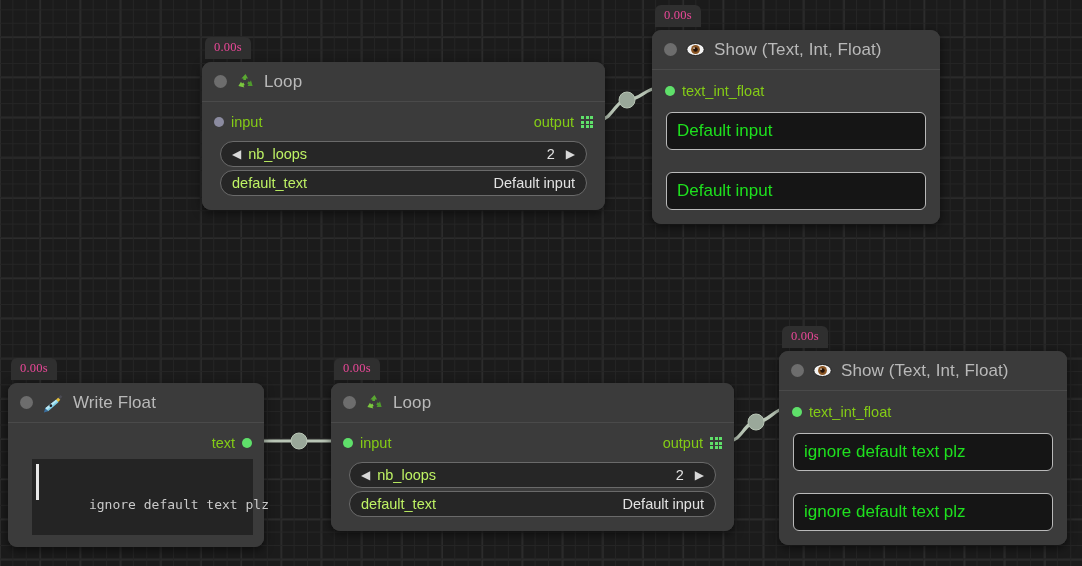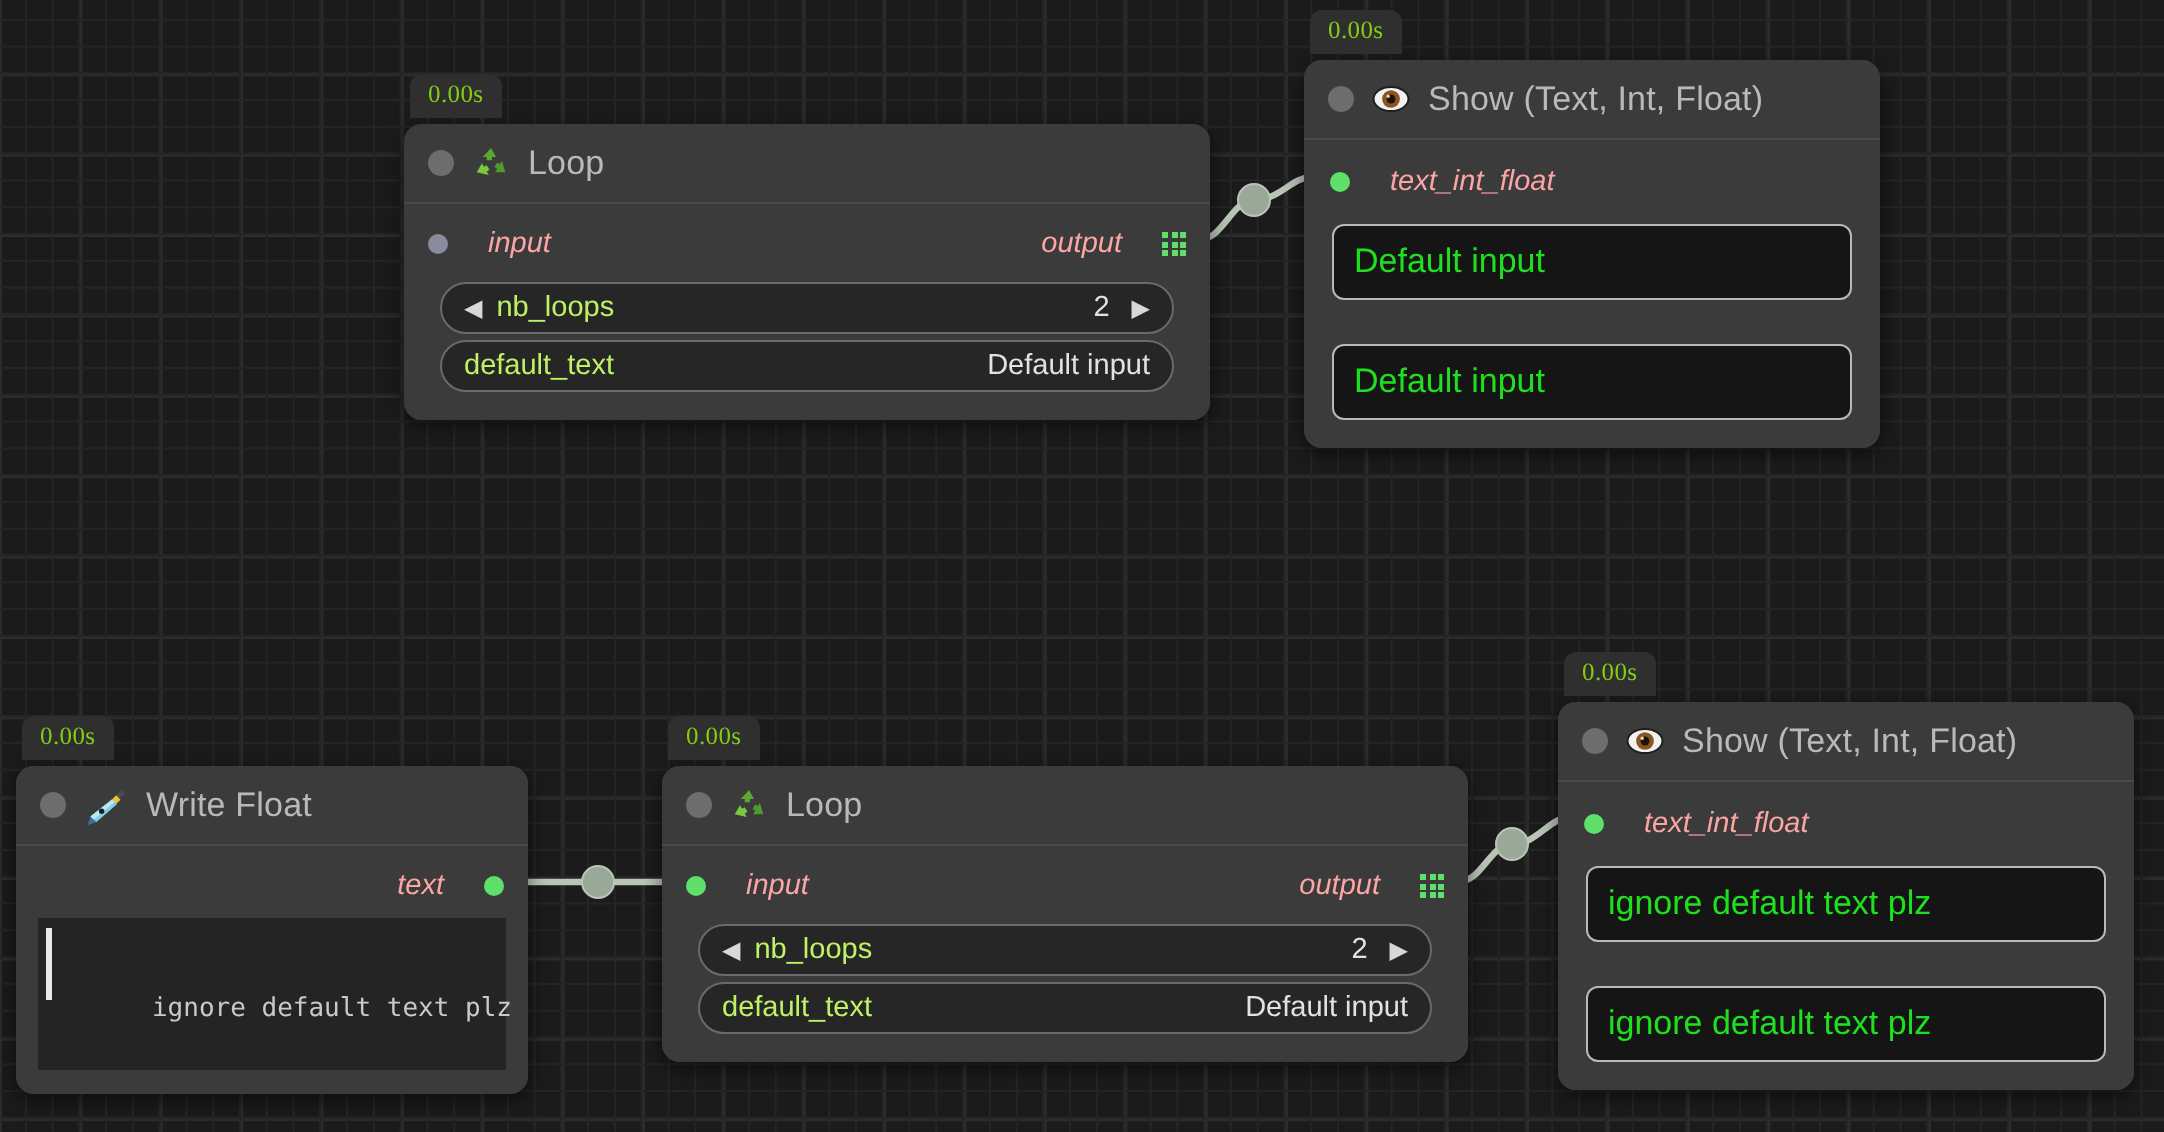--- a/index.html
+++ b/index.html
@@ -70,21 +70,21 @@
     background: #6d6d6d;
     flex: none;
   }
 
   
   .time-badge {
     position: absolute;
     top: -25px;
     left: 3px;
     background: #2f2f2f;
-    color: #84cc16;
+    color: #ec4899;
     font-size: 12.5px;
     padding: 3px 9px 4px 9px;
     border-radius: 6px 6px 0 0;
     font-family: "Liberation Serif", serif;
     letter-spacing: .2px;
   }
 
   
   .icon { flex: none; display: inline-flex; align-items: center; justify-content: center; }
   .icon svg { display: block; }
@@ -93,24 +93,23 @@
   .ports-row {
     display: flex;
     align-items: center;
     justify-content: space-between;
     padding: 2px 1px 6px 1px;
     min-height: 20px;
   }
   .port {
     display: flex;
     align-items: center;
-    gap: 20px;
-    color: #fca5a5;
+    gap: 7px;
+    color: #84cc16;
     font-size: 14.5px;
-    font-style: italic;
   }
   .port-dot {
     width: 10px; height: 10px;
     border-radius: 50%;
     flex: none;
   }
   .port-dot.green { background: #5fe06a; }
   .port-dot.gray  { background: #8b8ba0; }
   .port-grid {
     display: grid;
@@ -283,21 +282,21 @@
         <path d="M20.5 2.2 L22.3 4.0 L18.6 7.7 L16.8 5.9 Z" fill="#4a4a52"></path>
         <path d="M17.6 5.1 L20.0 7.5 L16.9 10.6 L14.5 8.2 Z" fill="#e8c23a"></path>
         <path d="M15.3 7.4 L18.0 10.1 L6.6 20.0 L3.4 16.8 Z" fill="#7fd0e8"></path>
         <path d="M15.3 7.4 L16.7 8.8 L5.2 18.6 L3.4 16.8 Z" fill="#b9e8f5"></path>
         <path d="M3.4 16.8 L6.6 20.0 L2.0 21.4 Z" fill="#3b6fa0"></path>
         <circle cx="9.6" cy="13.9" r="1.5" fill="#1d1d24"></circle>
       </svg>
     </span>
     <span class="node-title">Write Float</span>
   </div>
-  <div class="node-body" style="padding:8px 11px 12px 11px;">
+  <div class="node-body" style="padding:8px 11px 12px 24px;">
     <div class="ports-row" style="justify-content:flex-end; padding-bottom:2px;">
       <span class="port">
         <span>text</span>
         <span class="port-dot green"></span>
       </span>
     </div>
     <div class="codearea">
       <span class="caret"></span>
       <span>ignore default text plz</span>
     </div>

